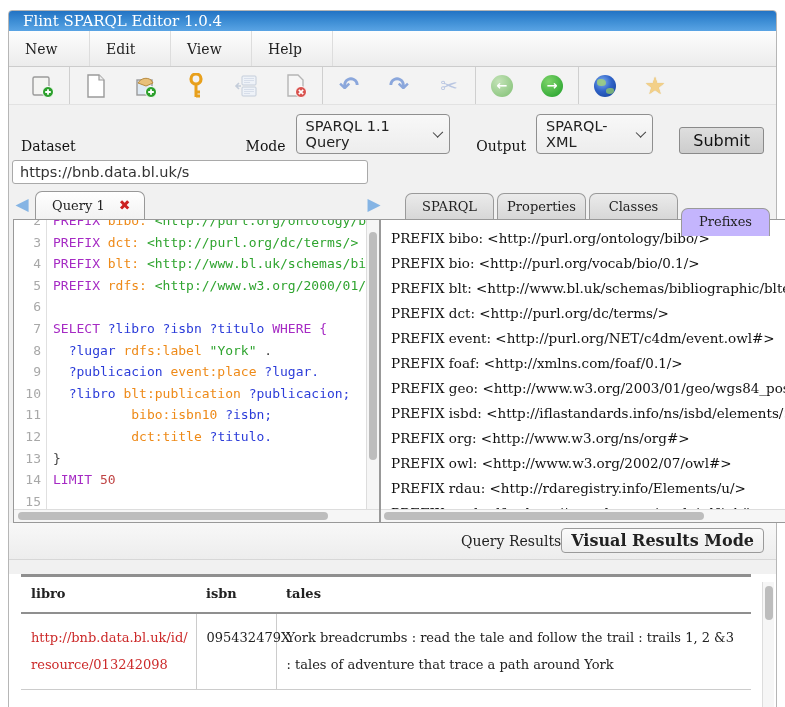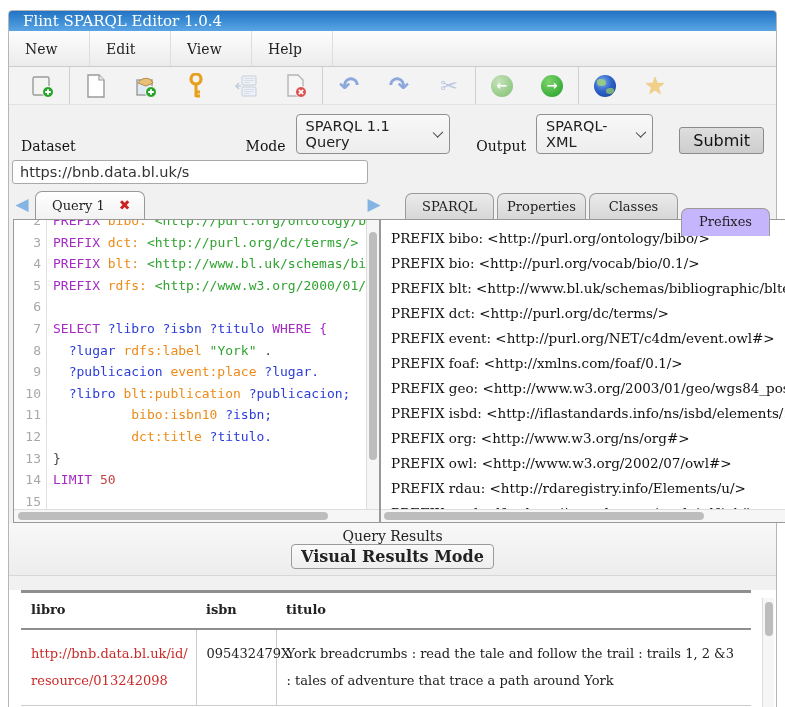--- a/index.html
+++ b/index.html
@@ -100,21 +100,21 @@
   .hthumb { position:absolute; top:2px; height:8px; background:#bdbdbd; border-radius:4px; }
 
   .prefix-body { flex:1; display:flex; overflow:hidden; }
   .prefix-list { flex:1; overflow:hidden; padding:6px 0 0 10px; }
   .prefix-line { font-size:13.5px; color:#111; height:25px; line-height:25px; white-space:nowrap; overflow:hidden; }
 
   
   .statusbar { margin-top:5px; background:#efefef; border-top:1px solid #bdbdbd; border-bottom:1px solid #bdbdbd;
                padding:6px 12px; font-size:13.5px; }
   .results-header { display:flex; align-items:center; justify-content:flex-end;
-               background:linear-gradient(#f8f8f8,#ededed); border-bottom:1px solid #d7d7d7; padding:5px 12px 6px; font-size:14px;flex-direction:column; }
+               background:linear-gradient(#f8f8f8,#ededed); border-bottom:1px solid #d7d7d7; padding:5px 12px 6px; font-size:14px; }
   .visual-btn { background:linear-gradient(#fafafa,#eee); border:1px solid #9a9a9a; border-radius:4px;
                padding:2px 9px; font-family:"DejaVu Serif","Liberation Serif",serif; font-size:16px;
                font-weight:bold; color:#222; cursor:pointer; }
   .results-body { background:#fff; position:relative; height:160px; }
   .results-scroll { position:absolute; right:2px; top:8px; bottom:0; width:12px; background:#f6f6f6;
                border-left:1px solid #ddd; }
   .results-scroll .vthumb { top:4px; height:34px; }
   table.results { border-collapse:collapse; margin:14px 22px 0 12px; width:730px; table-layout:fixed; }
   table.results thead th { border-top:3px solid #8f8f8f; border-bottom:2px solid #8f8f8f;
                font-size:13px; text-align:left; padding:9px 8px 11px 10px; }
@@ -344,21 +344,21 @@
     <table class="results">
       <colgroup>
           <col class="col-libro">
           <col class="col-isbn">
           <col>
         </colgroup>
       <thead>
           <tr id="resulthead">
             <th>libro</th>
             <th>isbn</th>
-            <th>titulo</th>
+            <th>tales</th>
           </tr>
         </thead>
       <tbody id="resultrows">
           <tr>
             <td>
               <a class="rlink" href="#">http://bnb.data.bl.uk/id/resource/013242098</a>
             </td>
             <td class="isbn-cell">095432479X</td>
             <td>York breadcrumbs : read the tale and follow the trail : trails 1, 2 &amp;3 : tales of adventure that trace a path around York</td>
           </tr>

